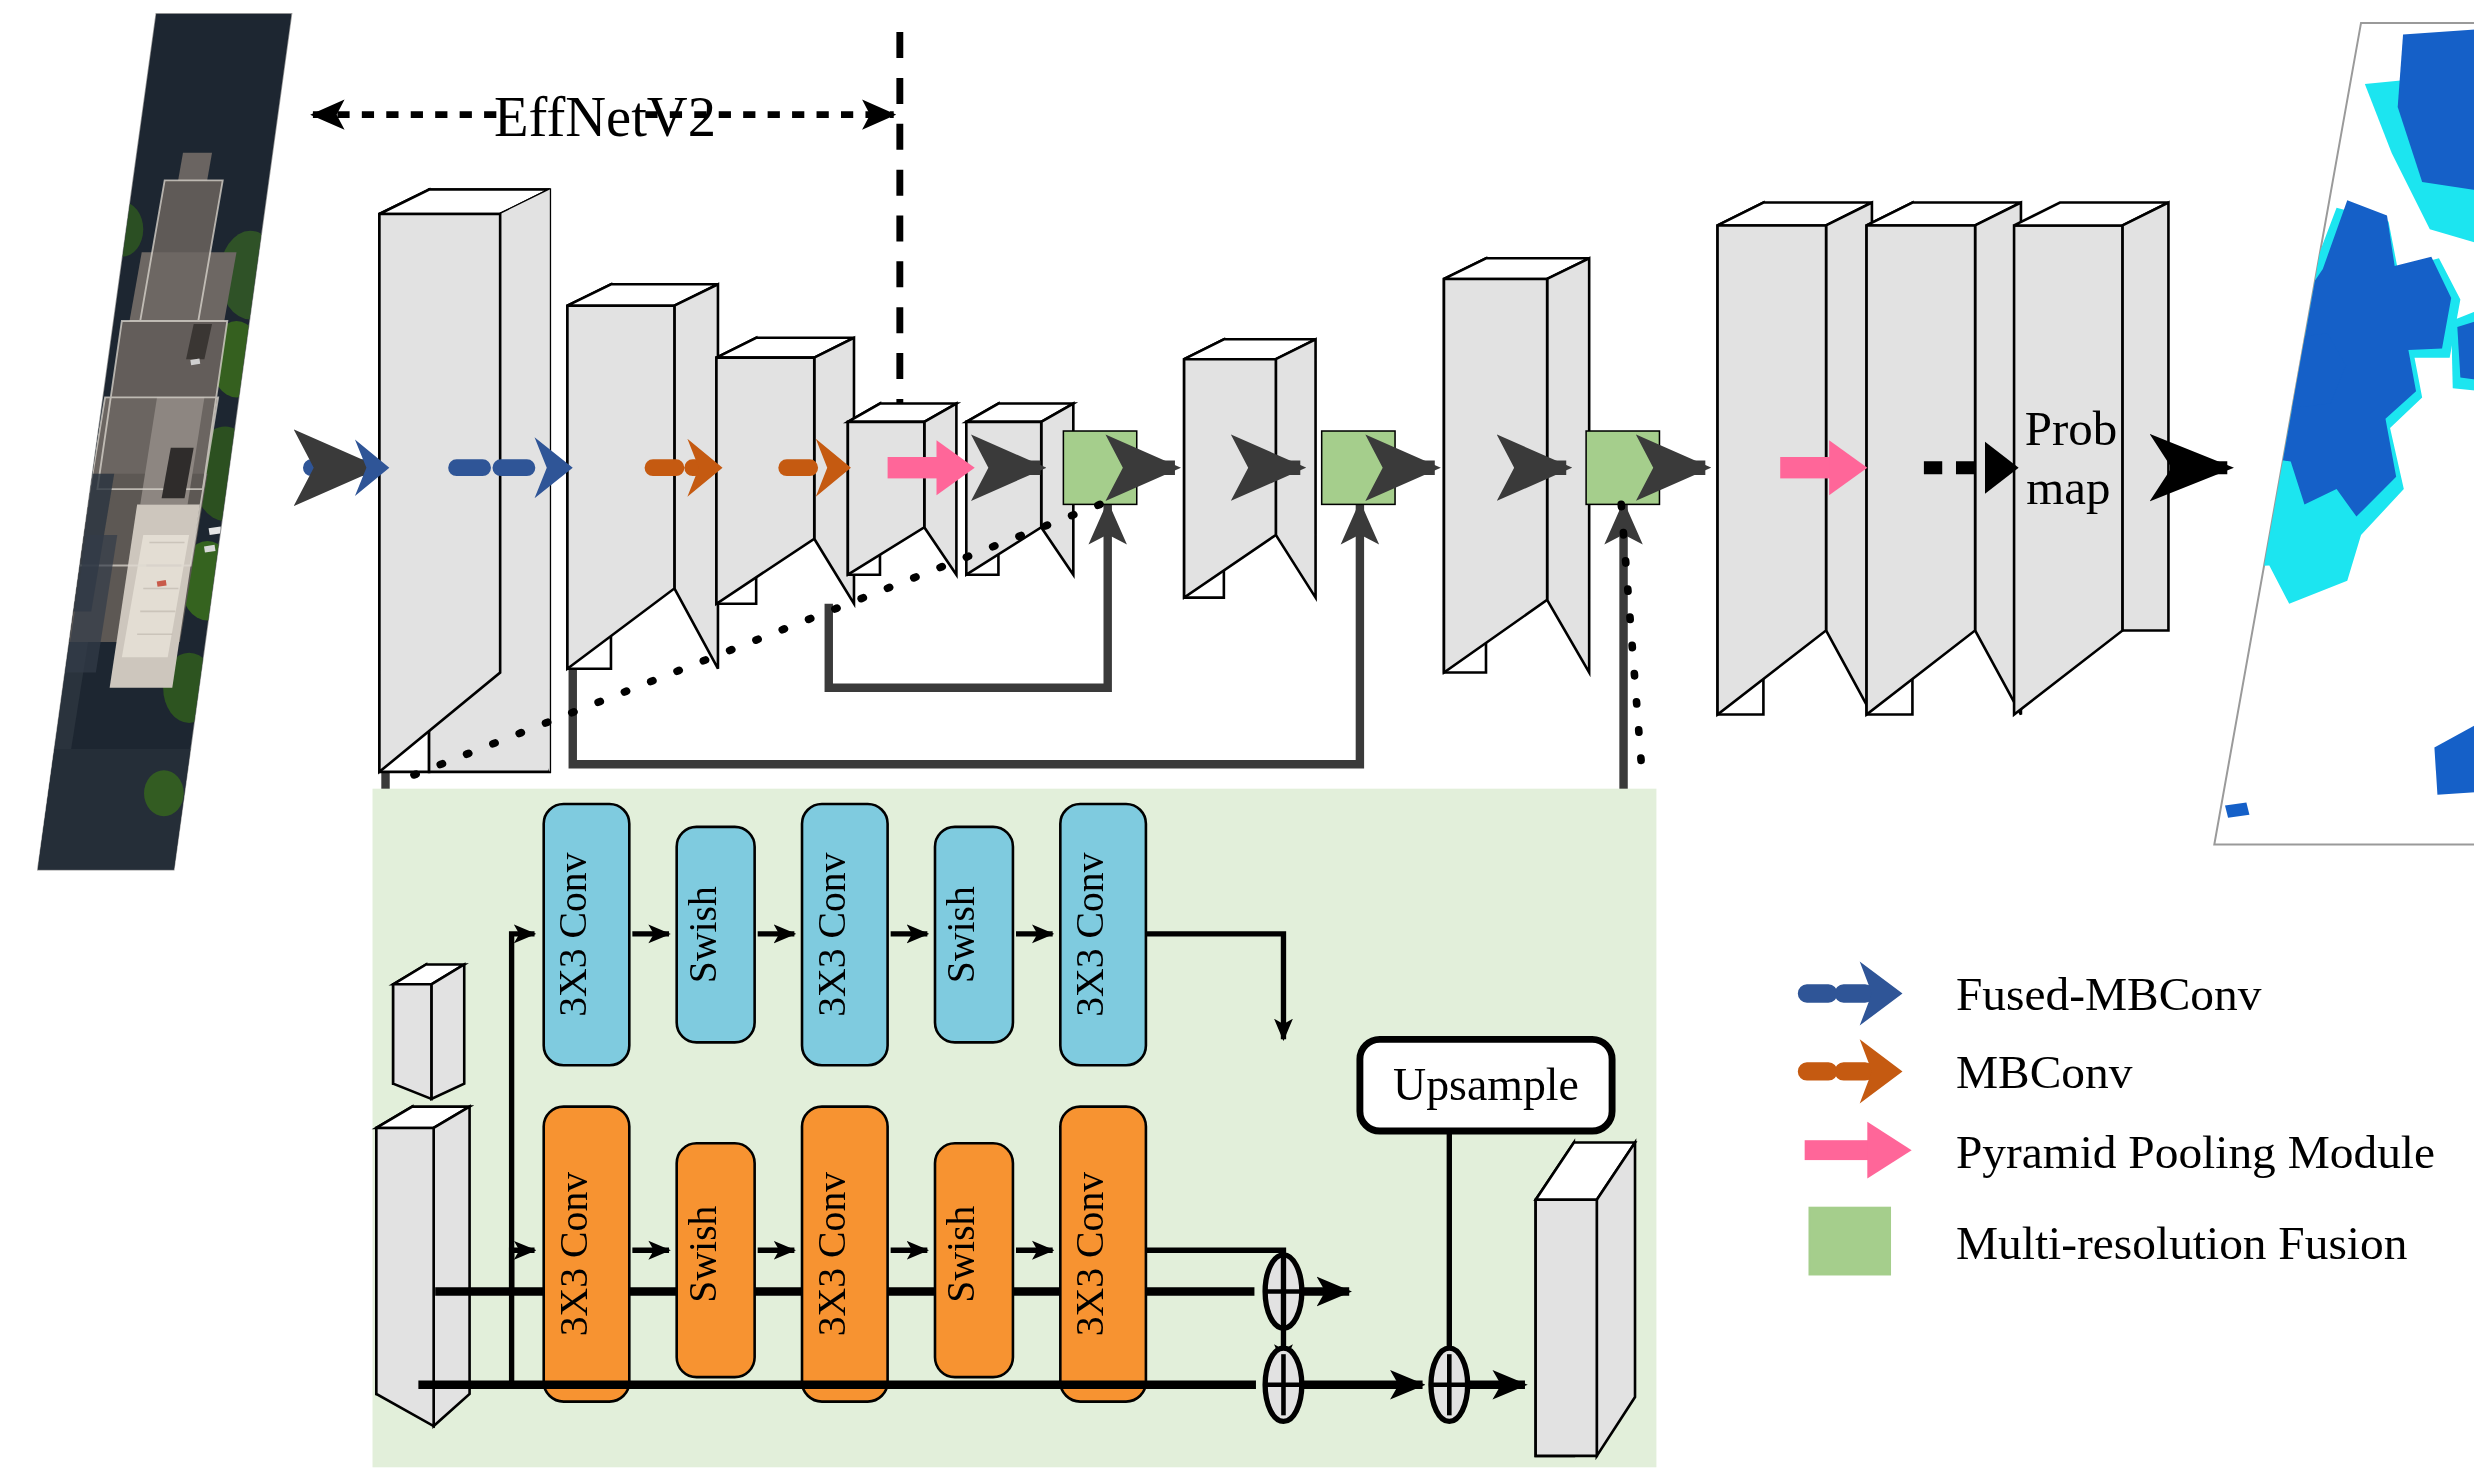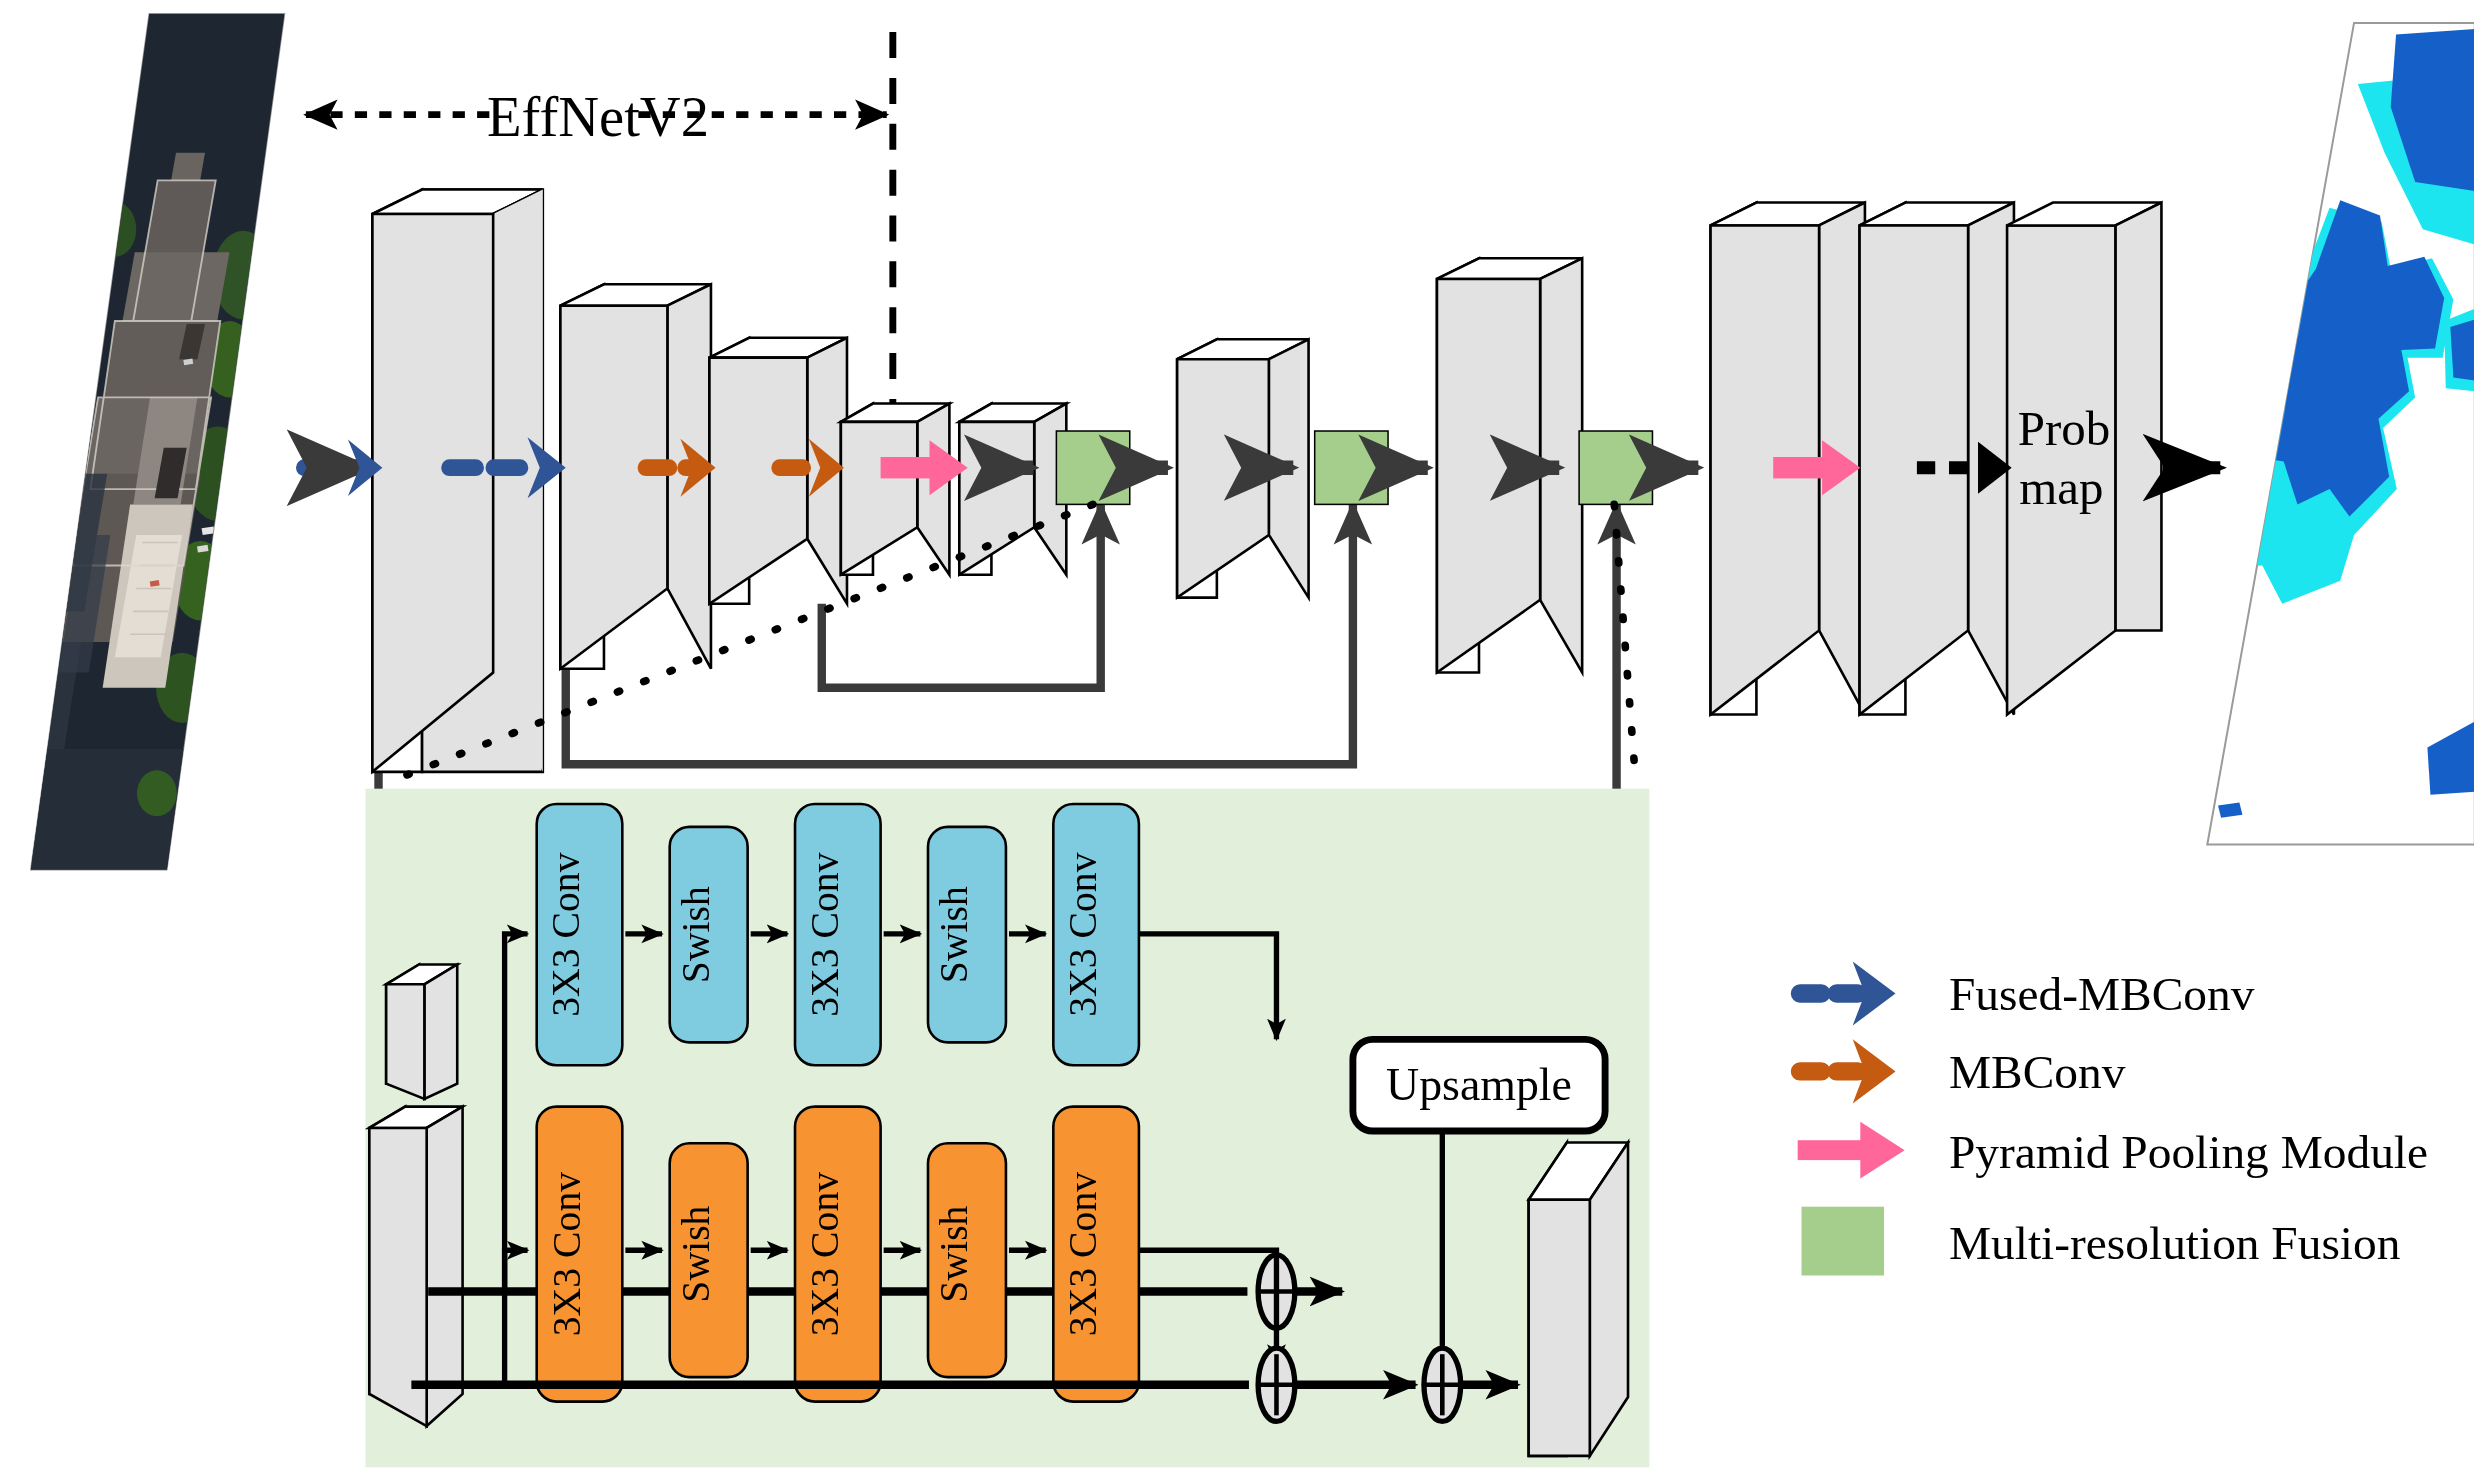--- a/index.html
+++ b/index.html
@@ -1,18 +1,18 @@
 <!DOCTYPE html>
 <html style="font-size:12.2px"><head>
 <meta charset="utf-8">
 <style>
   html,body{margin:0;padding:0;background:#ffffff;}
   body{width:2475px;height:1478px;position:relative;overflow:hidden;
        font-family:"Liberation Serif","DejaVu Serif",serif;}
-  #root{position:absolute;left:0;top:0;width:2022px;height:1478px;}
+  #root{position:absolute;left:7px;top:0;width:2022px;height:1478px;}
   svg.layer{position:absolute;left:0;top:0;width:2475px;height:1478px;overflow:visible;}
   .txt{fill:#000;font-family:"Liberation Serif","DejaVu Serif",serif;}
 </style>
 </head>
 <body>
 
 <div id="root">
 
 <svg class="layer" viewBox="0 0 3238 1934" xmlns="http://www.w3.org/2000/svg">
   <defs>

